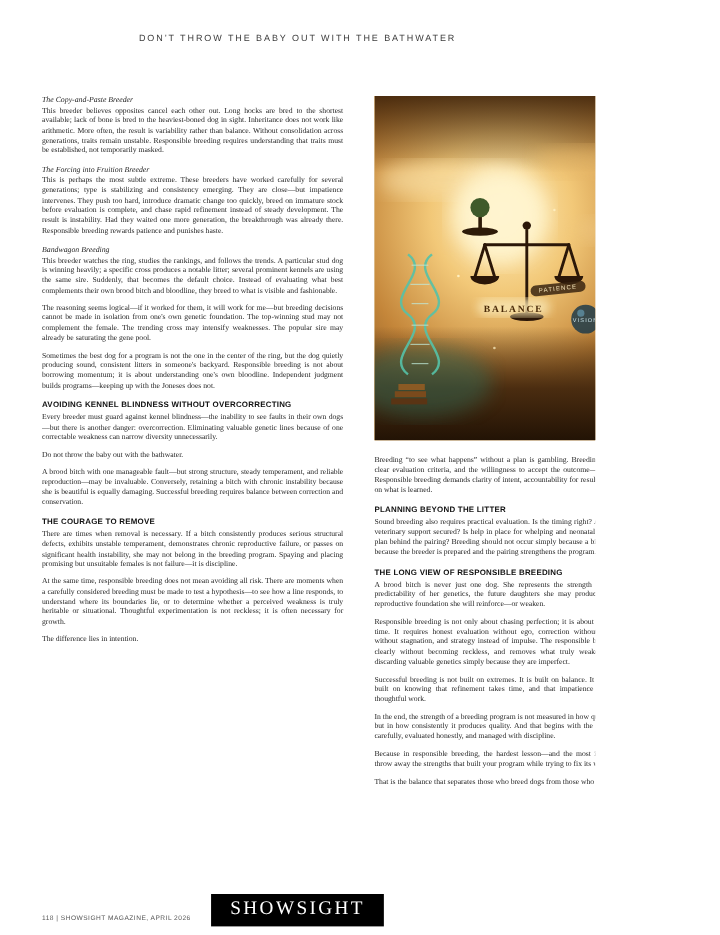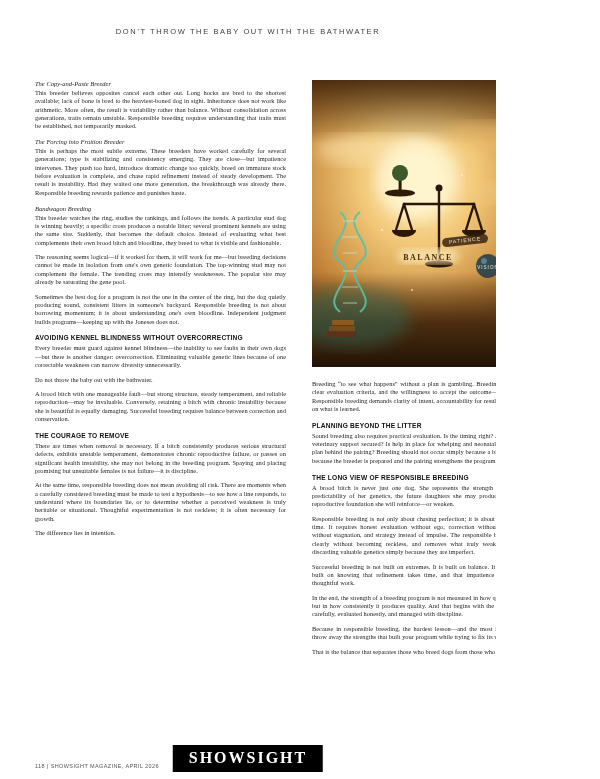--- a/index.html
+++ b/index.html
@@ -14,21 +14,21 @@
   .col > :first-child{margin-top:0;}
   p.body{font-size:6.4px;line-height:1.3;text-align:justify;margin:0 0 6.2px;color:#1f1f1f;}
   h3.hi{font-size:6.5px;font-style:italic;font-weight:normal;margin:7.5px 0 2px;color:#1f1f1f;}
   h3.hb{font-family:"Liberation Sans",sans-serif;font-size:6.6px;font-weight:bold;
         letter-spacing:.2px;margin:8.5px 0 3px;color:#101010;}
   .artwork{position:relative;width:253px;height:287px;margin:0 0 13px;overflow:hidden;background:#caa05a;}
   .artwork svg{display:block;}
   .folio{position:absolute;left:35px;bottom:10px;font-family:"Liberation Sans",sans-serif;
         font-size:5.5px;letter-spacing:.4px;color:#555;text-transform:uppercase;}
   .logo{position:absolute;left:50%;bottom:7px;transform:translateX(-50%);background:#000;color:#fff;
-        font-family:"Liberation Serif",serif;font-weight:bold;font-size:16px;letter-spacing:2px;
+        font-family:"Liberation Serif",serif;font-weight:normal;font-size:16px;letter-spacing:2px;
         padding:4px 16px 5px;white-space:nowrap;margin-top:17px;}
   .end-mark{color:#2c7a6b;font-size:5.5px;font-family:"DejaVu Sans",sans-serif;}
 </style>
 </head>
 <body>
 
 <div class="page">
 
   <div class="running-head">DON’T THROW THE BABY OUT WITH THE BATHWATER</div>
 

